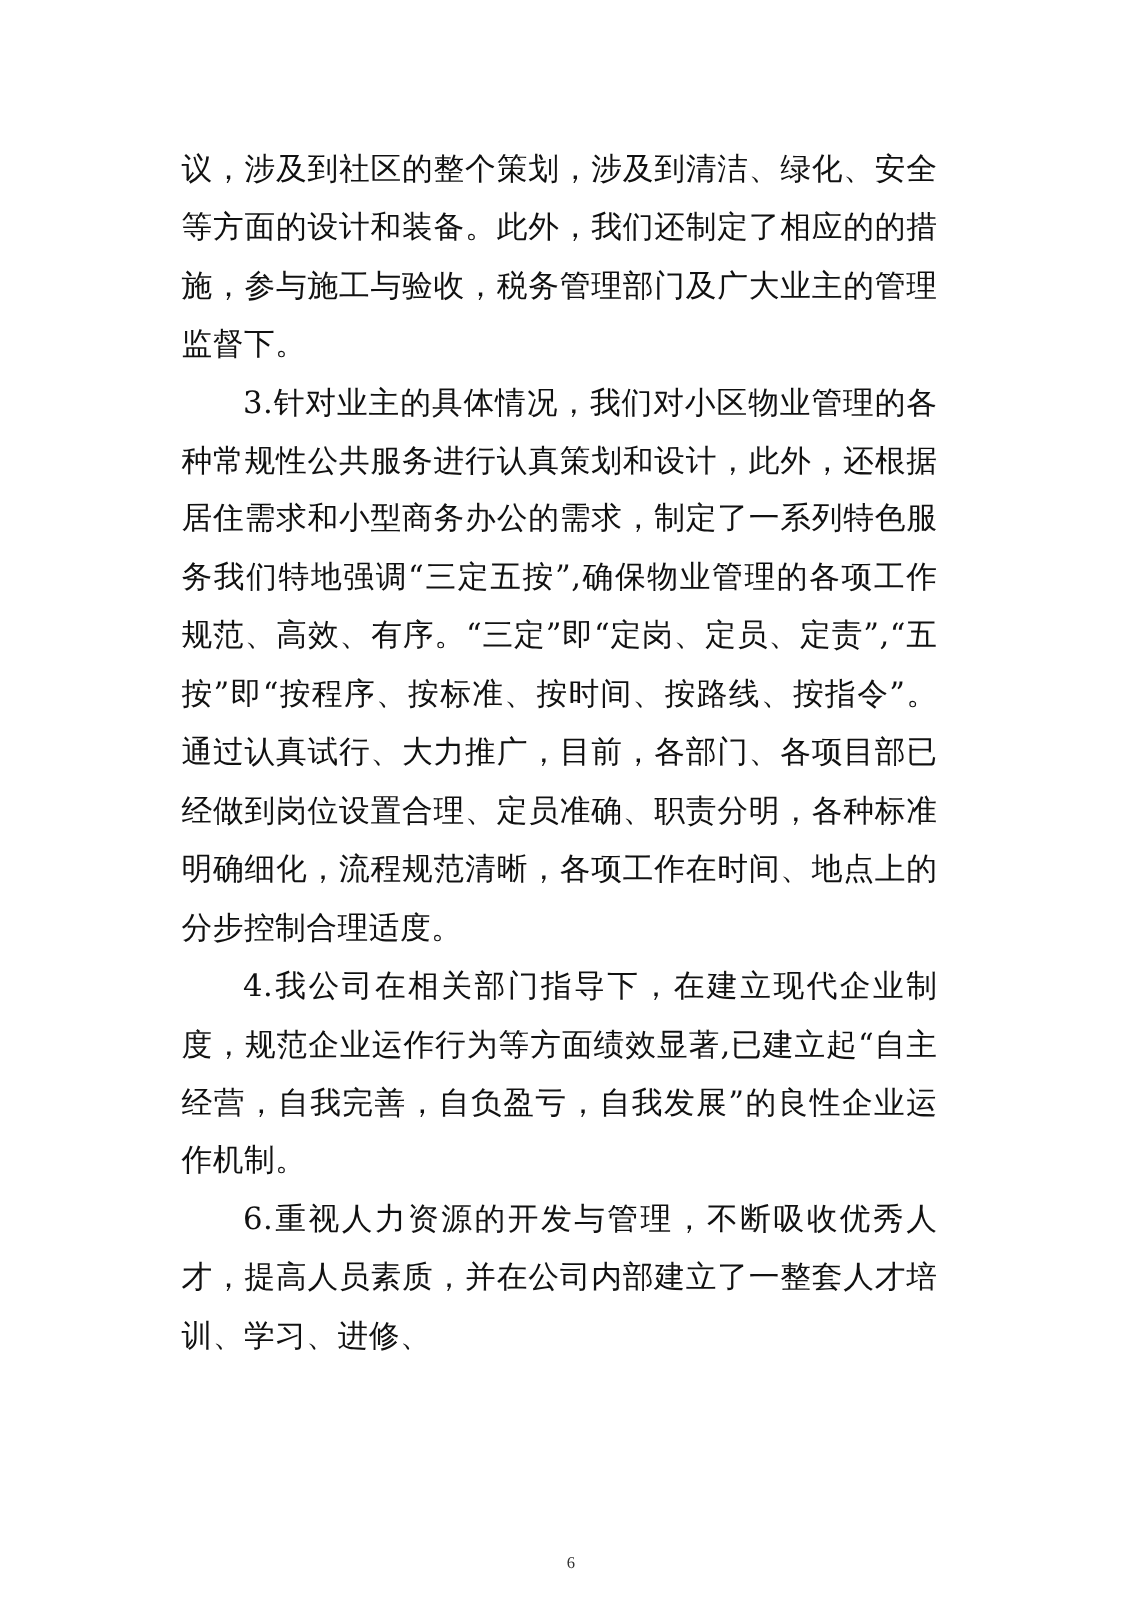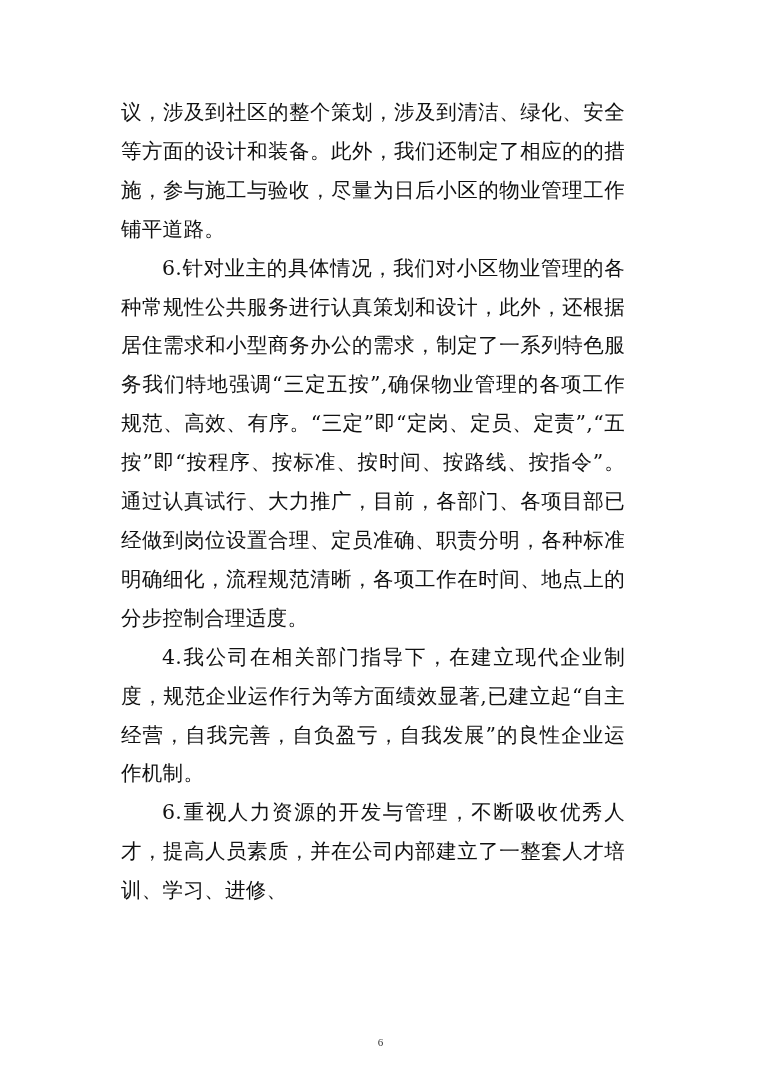--- a/index.html
+++ b/index.html
@@ -41,19 +41,19 @@
       text-align: center;
       font-size: 11px;
       font-family: "Liberation Serif", serif;
       color: #333333;
     }
   </style>
 </head>
 <body>
 
 <div class="page">
-  <p class="para">议，涉及到社区的整个策划，涉及到清洁、绿化、安全等方面的设计和装备。此外，我们还制定了相应的的措施，参与施工与验收，尽量为日后小区的物业管理工作铺平道路。</p>
-  <p class="para indent">6.针对业主的具体情况，我们对小区物业管理的各种常规性公共服务进行认真策划和设计，此外，还根据居住需求和小型商务办公的需求，制定了一系列特色服务我们特地强调“三定五按”,确保物业管理的各项工作规范、高效、有序。“三定”即“定岗、定员、定责”,“五按”即“按程序、按标准、按时间、按路线、按指令”。通过认真试行、大力推广，目前，各部门、各项目部已经做到岗位设置合理、定员准确、职责分明，各种标准明确细化，流程规范清晰，各项工作在时间、地点上的分步控制合理适度。</p>
+  <p class="para">议，涉及到社区的整个策划，涉及到清洁、绿化、安全等方面的设计和装备。此外，我们还制定了相应的的措施，参与施工与验收，税务管理部门及广大业主的管理监督下。</p>
+  <p class="para indent">3.针对业主的具体情况，我们对小区物业管理的各种常规性公共服务进行认真策划和设计，此外，还根据居住需求和小型商务办公的需求，制定了一系列特色服务我们特地强调“三定五按”,确保物业管理的各项工作规范、高效、有序。“三定”即“定岗、定员、定责”,“五按”即“按程序、按标准、按时间、按路线、按指令”。通过认真试行、大力推广，目前，各部门、各项目部已经做到岗位设置合理、定员准确、职责分明，各种标准明确细化，流程规范清晰，各项工作在时间、地点上的分步控制合理适度。</p>
   <p class="para indent">4.我公司在相关部门指导下，在建立现代企业制度，规范企业运作行为等方面绩效显著,已建立起“自主经营，自我完善，自负盈亏，自我发展”的良性企业运作机制。</p>
   <p class="para indent">6.重视人力资源的开发与管理，不断吸收优秀人才，提高人员素质，并在公司内部建立了一整套人才培训、学习、进修、</p>
 </div>
 
 <div class="page-number">6</div>
 
 </body></html>

